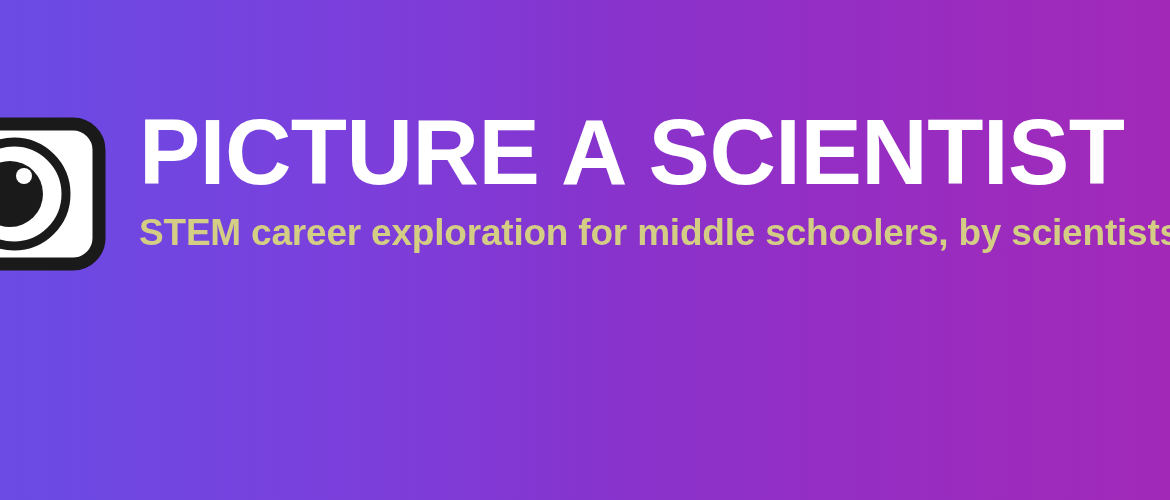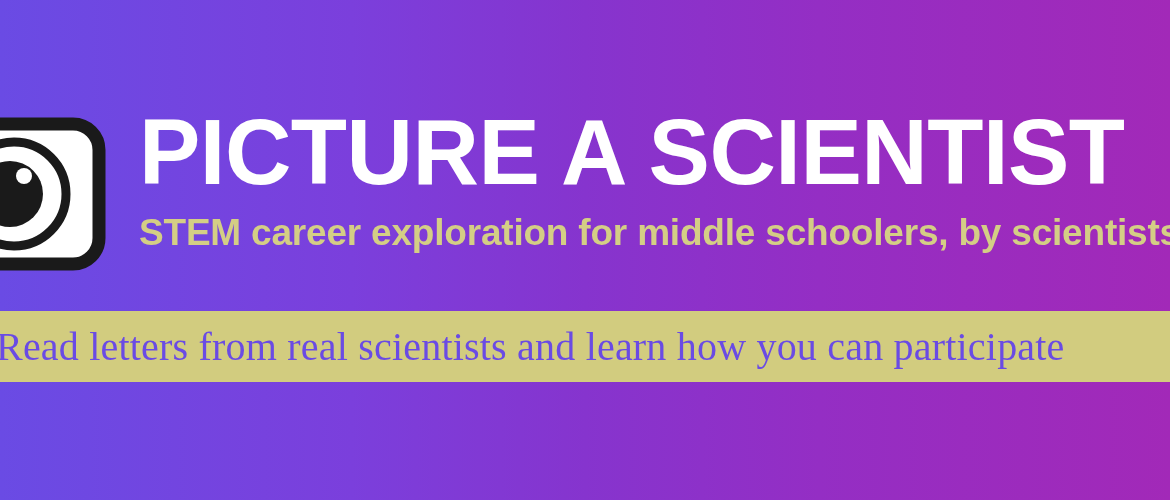--- a/index.html
+++ b/index.html
@@ -109,17 +109,14 @@
 
       <circle cx="70" cy="59" r="8" fill="#FFFFFF"></circle>
     </svg>
   </div>
 
   <div class="headline-block">
     <div class="page-title">PICTURE A SCIENTIST</div>
     <div class="page-subtitle">STEM career exploration for middle schoolers, by scientists</div>
   </div>
 
-  <div class="promo-banner">
-    <div class="promo-banner-text">Read letters from real scientists and learn how you can participate</div>
-  </div>
 
 </div>
 
 </body></html>

